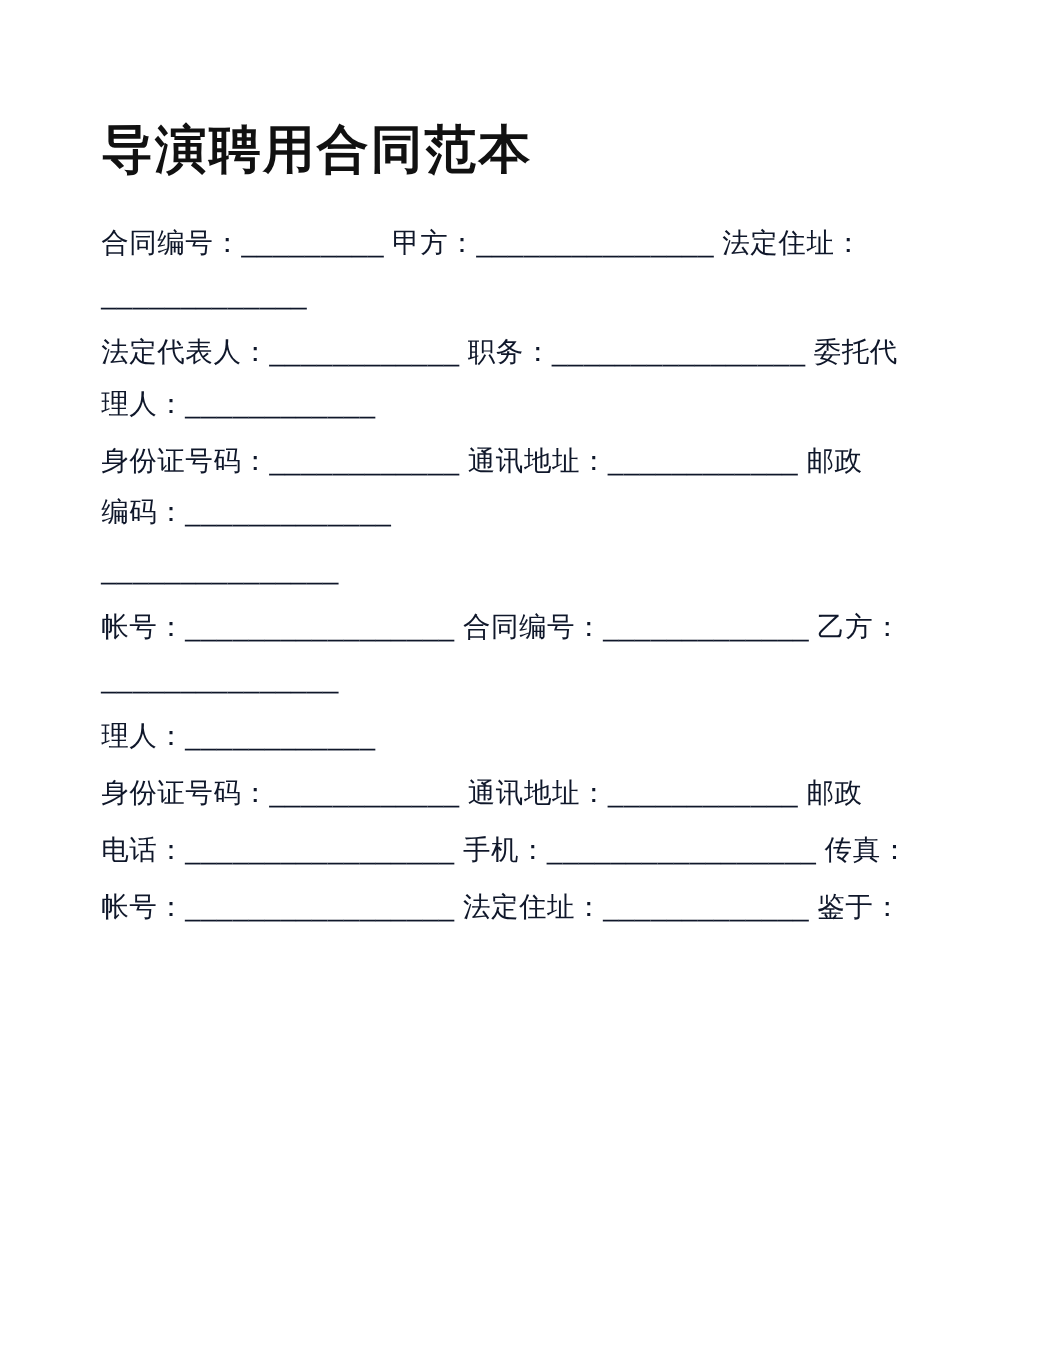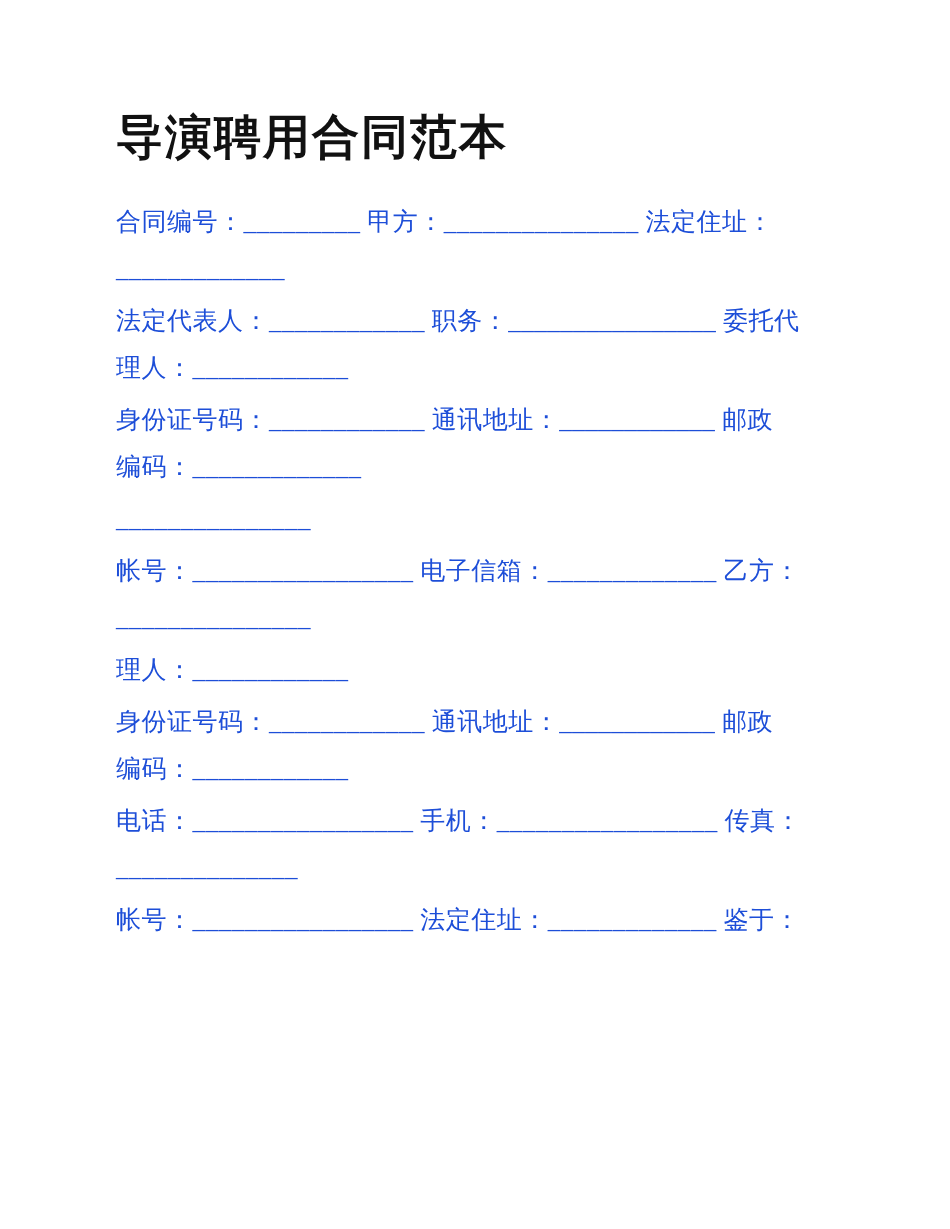--- a/index.html
+++ b/index.html
@@ -10,42 +10,42 @@
   body {
     width: 950px;
     height: 1229px;
     overflow: hidden;
     color: #161616;
   }
   .page {
     box-sizing: border-box;
     width: 950px;
     height: 1229px;
-    padding: 110px 130px 0 116px;
+    padding: 110px 130px 0 92px;
     background: #ffffff;
   }
   .doc-title {
     font-family: "Liberation Serif", "DejaVu Serif", serif;
     font-size: 47px;
     font-weight: bold;
     line-height: 1.15;
     letter-spacing: 2px;
     margin: 0 0 34px 0;
     color: #111111;
   }
   .para {
     margin: 0 0 5px 0;
   }
   .line {
-    font-family: Liberation Serif, serif;
+    font-family: Liberation Sans, sans-serif;
     font-size: 25px;
     line-height: 47px;
     letter-spacing: 0.5px;
     white-space: pre;
-    color: #1d4ed8;
+    color: #0f172a;
   }
 </style>
 </head>
 <body>
 
 <div class="page">
 
   <h1 class="doc-title">导演聘用合同范本</h1>
 
   <div class="para">
@@ -61,36 +61,34 @@
   <div class="para">
     <div class="line">身份证号码：____________ 通讯地址：____________ 邮政</div>
     <div class="line">编码：_____________</div>
   </div>
 
   <div class="para">
     <div class="line">_______________</div>
   </div>
 
   <div class="para">
-    <div class="line">帐号：_________________ 电子信箱：_____________ 乙方：</div>
+    <div class="line">帐号：_________________ 合同编号：_____________ 乙方：</div>
     <div class="line">_______________</div>
   </div>
 
   <div class="para">
     <div class="line">理人：____________</div>
   </div>
 
   <div class="para">
     <div class="line">身份证号码：____________ 通讯地址：____________ 邮政</div>
-    <div class="line">编码：____________</div>
   </div>
 
   <div class="para">
     <div class="line">电话：_________________ 手机：_________________ 传真：</div>
-    <div class="line">______________</div>
   </div>
 
   <div class="para">
     <div class="line">帐号：_________________ 法定住址：_____________ 鉴于：</div>
   </div>
 
 
 </div>
 
 </body></html>

